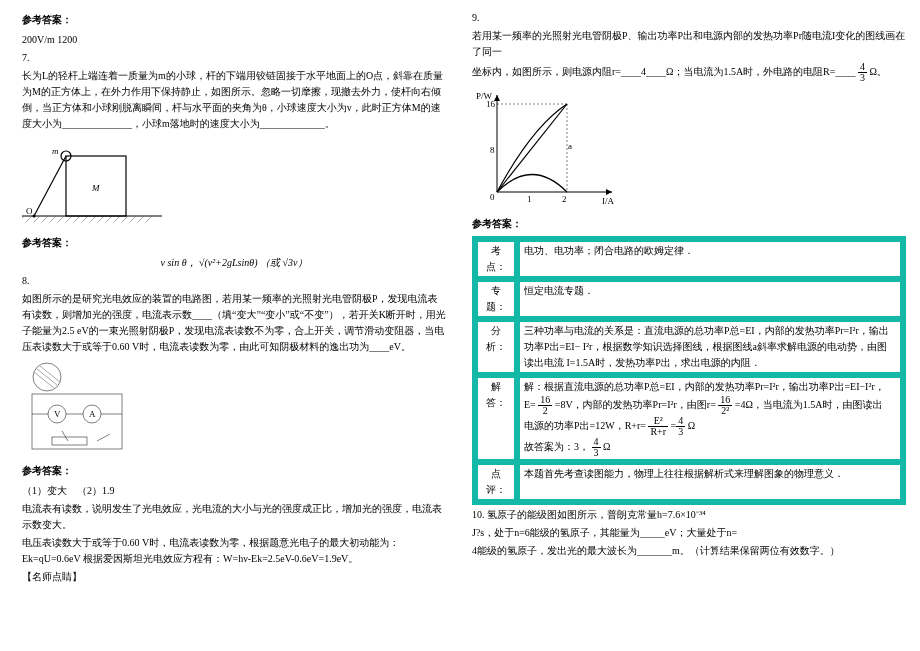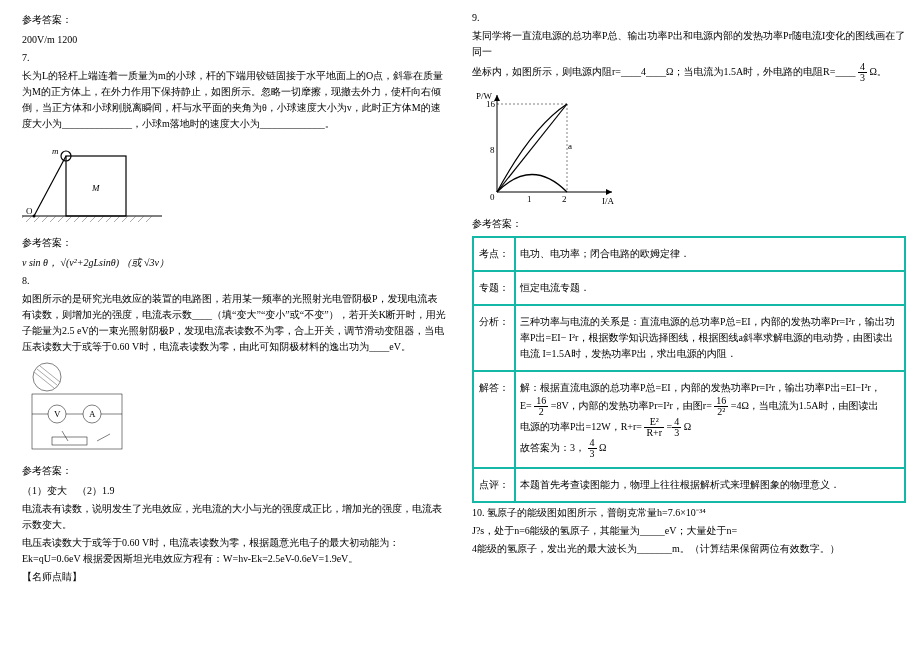--- a/index.html
+++ b/index.html
@@ -7,29 +7,29 @@
     width: 920px; height: 651px;
     background: #fff;
     font-family: "SimSun", "Songti SC", serif;
     font-size: 10px; line-height: 1.6;
     color: #000;
     display: flex;
   }
   .col { padding: 8px 14px 8px 22px; }
   .col-left { width: 460px; border-right: none; }
   .col-right { width: 460px; padding-left: 12px; }
-  .ans-label { font-weight: normal; margin: 4px 0; }
+  .ans-label { font-weight: bold; margin: 4px 0; }
   p { margin: 2px 0; }
   .diagram { margin: 4px 0; }
-  .italic { font-style: italic; }
+  .italic { font-style: italic; text-align: center; }
   .frac { display:inline-flex; flex-direction:column; vertical-align:middle; font-size:10px; line-height:1; text-align:center;}
   .frac .num { border-bottom:1px solid #000; padding:0 2px;}
   .frac .den { padding:0 2px;}
   table.ans { border-collapse: collapse; width: 100%; margin-top:4px;}
-  table.ans td { border: 2px solid #14b8a6; padding: 8px 4px; font-size:10px; vertical-align:top;}
+  table.ans td { border: 6px solid #14b8a6; padding: 1px 4px; font-size:10px; vertical-align:top;}
   table.ans td.l { width: 42px; text-align:center;}
   .axis { stroke:#000; stroke-width:1; fill:none;}
   .thin { stroke:#000; stroke-width:0.5; fill:none;}
   .thick { stroke:#000; stroke-width:1.2; fill:none;}
   .hatch { stroke:#555; stroke-width:0.5;}
   svg text { font-size:9px; font-family: serif;}
 </style>
 </head>
 <body>
 
@@ -103,21 +103,21 @@
   <p class="ans-label">参考答案：</p>
   <p>（1）变大　（2）1.9</p>
   <p>电流表有读数，说明发生了光电效应，光电流的大小与光的强度成正比，增加光的强度，电流表示数变大。</p>
   <p>电压表读数大于或等于0.60 V时，电流表读数为零，根据题意光电子的最大初动能为：Ek=qU=0.6eV 根据爱因斯坦光电效应方程有：W=hν-Ek=2.5eV-0.6eV=1.9eV。</p>
   <p>【名师点睛】</p>
 </div>
 
 <div class="col col-right">
 
   <p>9.</p>
-  <p>某同学将一直流电源的总功率P总、输出功率P出和电源内部的发热功率Pr随电流I变化的图线画在了同一</p>
+  <p>若用某一频率的光照射光电管阴极P、输出功率P出和电源内部的发热功率Pr随电流I变化的图线画在了同一</p>
   <p>
     <span>坐标内，如图所示，则电源内阻r=____4____Ω；当电流为1.5A时，外电路的电阻R=____</span>
     <span class="frac">
         <span class="num">4</span>
         <span class="den">3</span>
       </span>
     <span>Ω。</span>
   </p>
 
   <div class="diagram">

